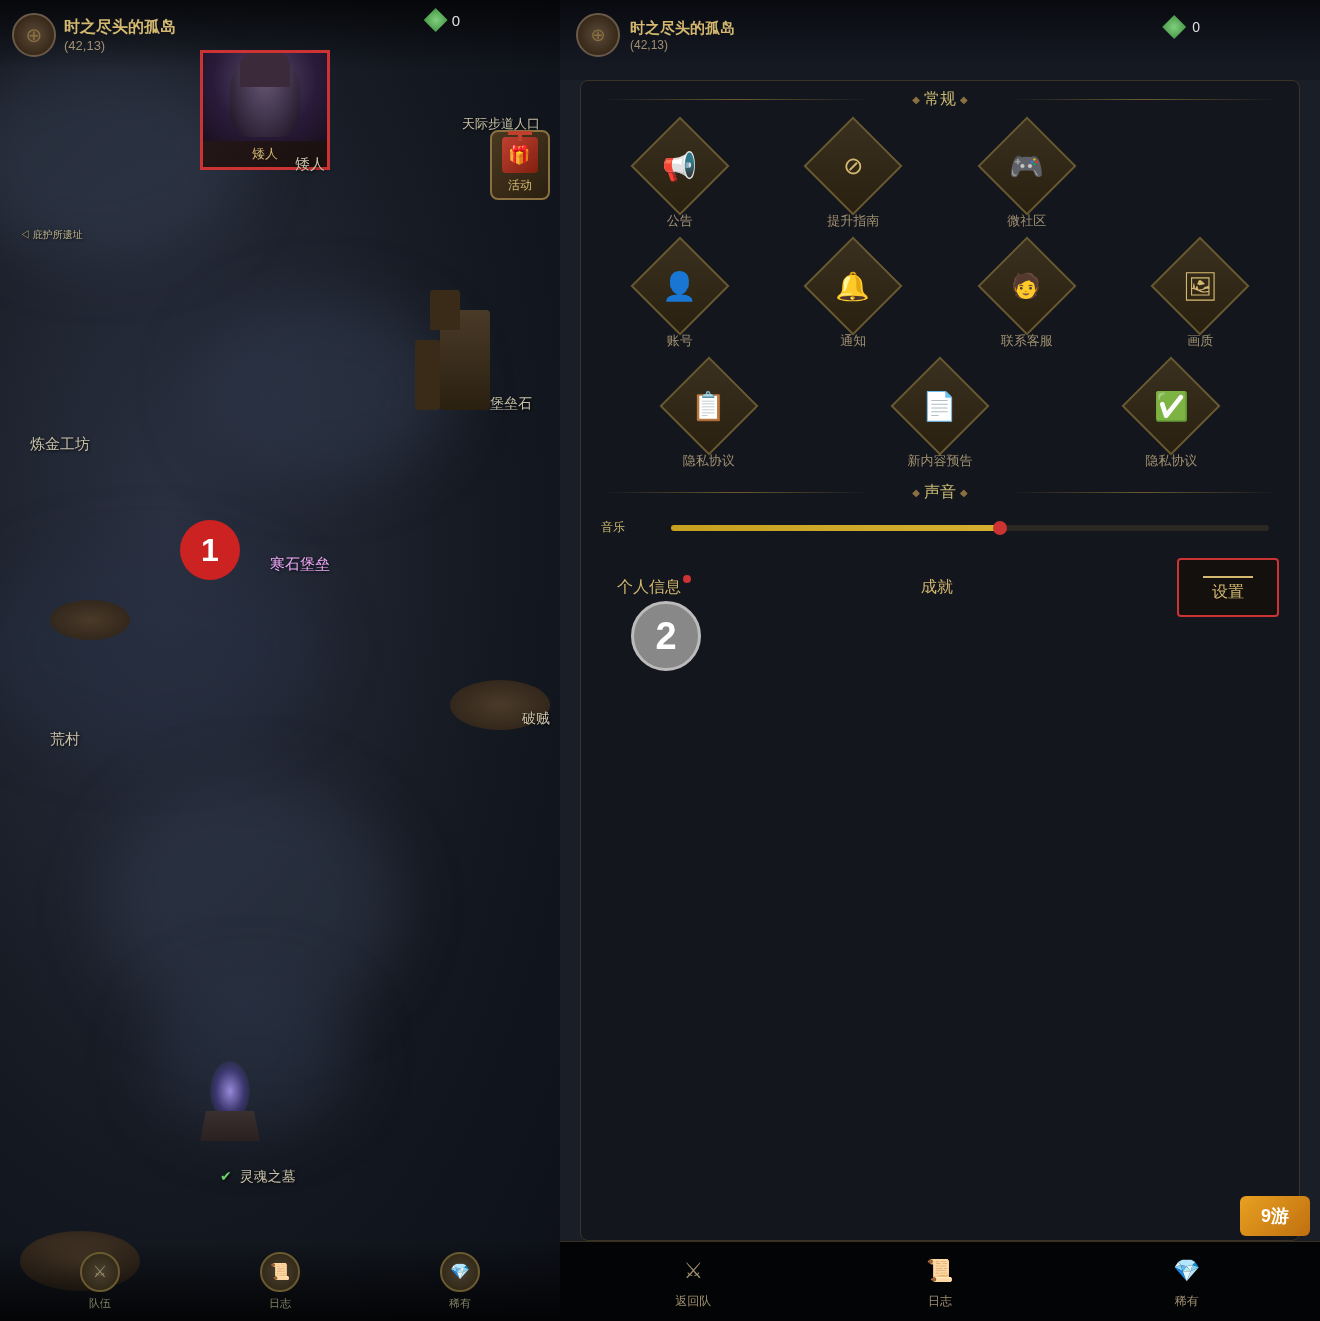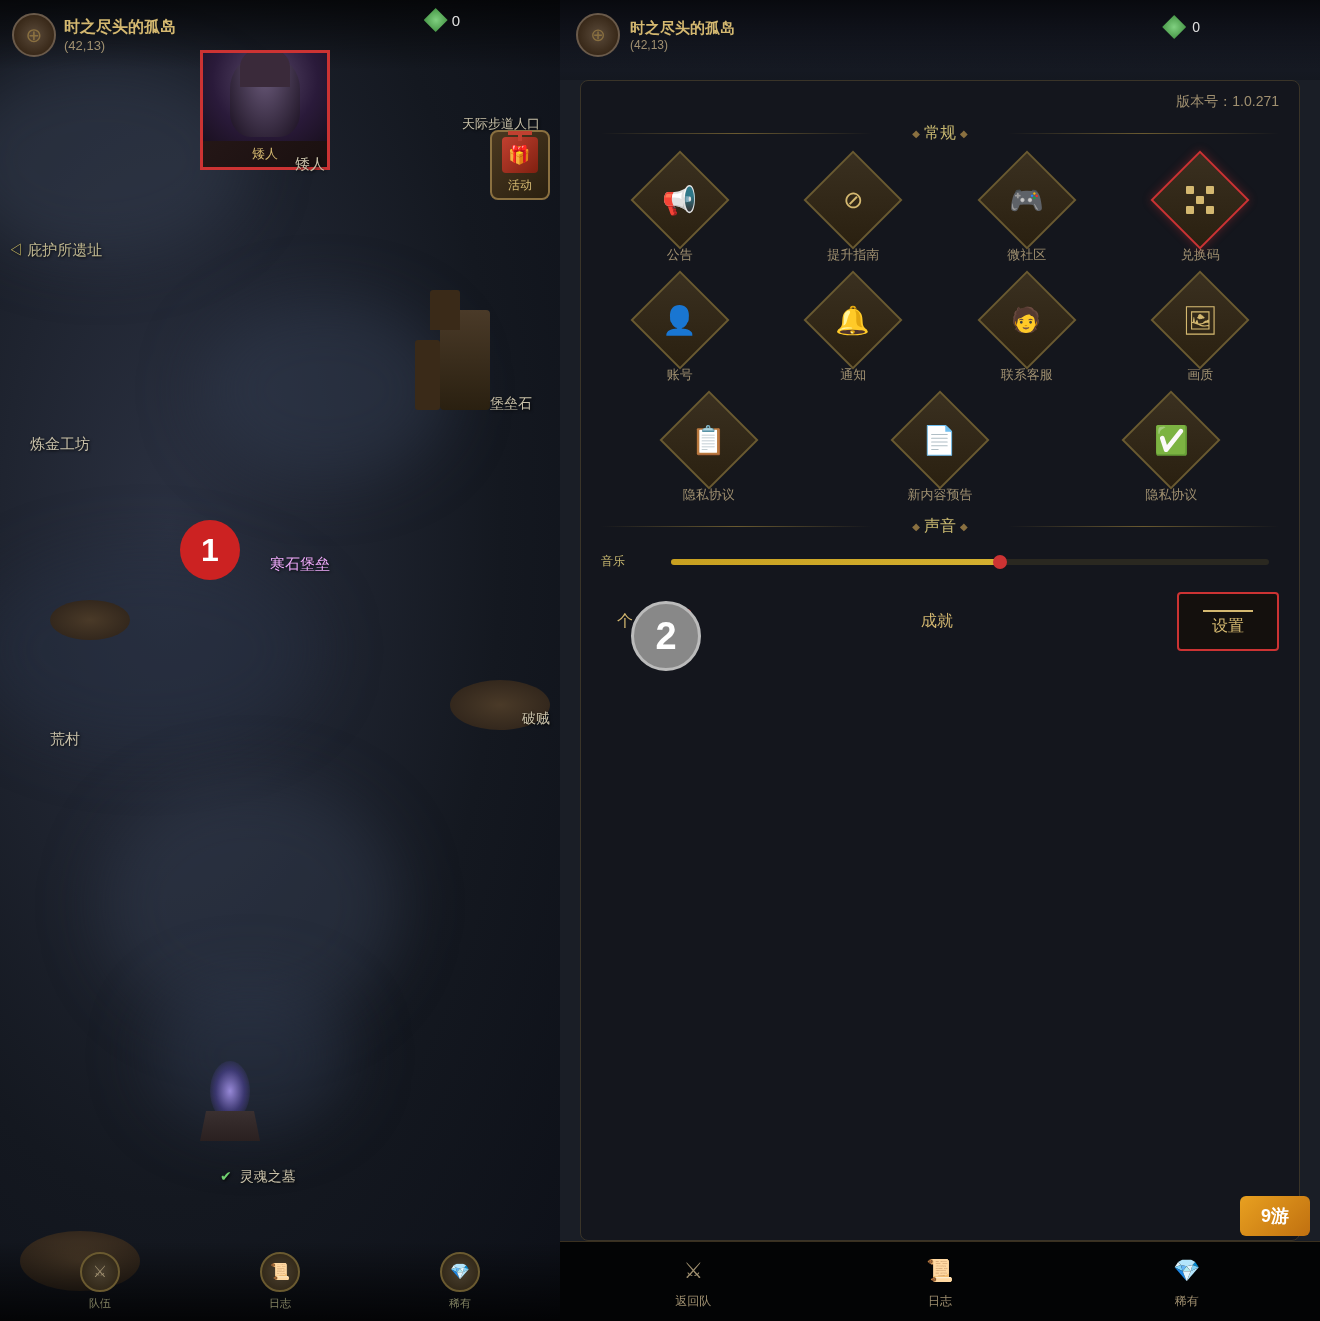--- a/index.html
+++ b/index.html
@@ -278,21 +278,21 @@
     
     .map-label {
       position: absolute;
       color: #c8c0a8;
       font-size: 14px;
       text-shadow: 1px 1px 3px rgba(0,0,0,0.9);
       white-space: nowrap;
     }
 
     
-    .shelter-label { top: 228px; left: 8px; color: #c0b890; font-size: 15px; margin-top: 13px; }
+    .shelter-label { top: 228px; left: 20px; color: #c0b890; font-size: 10px; }
     
     .dwarf-label { top: 155px; left: 295px; color: #c8c0a8; font-size: 15px; }
     
     .fortress-label { top: 395px; right: 28px; color: #c8c0a8; font-size: 14px; }
     
     .alchemy-label { top: 435px; left: 30px; color: #c8c0a8; font-size: 15px; }
     
     .coldstone-label { top: 555px; left: 270px; color: #f0abfc; font-size: 15px; text-align: right; }
     
     .village-label { top: 730px; left: 50px; color: #c8c0a8; font-size: 15px; }
@@ -845,21 +845,20 @@
       <div class="right-location-coords">(42,13)</div>
     </div>
     <div class="right-currency">
       <div class="gem-icon"></div>
       <span style="color:#e0e0e0;font-size:14px;">0</span>
     </div>
   </div>
 
   <div class="settings-panel">
 
-    <div class="version-label">版本号：1.0.271</div>
 
     <div class="section-divider">
       <div class="divider-line"></div>
       <div class="section-title">常规</div>
       <div class="divider-line"></div>
     </div>
 
     <div class="icon-grid">
 
       <div class="menu-icon-item">
@@ -879,39 +878,20 @@
       </div>
 
       <div class="menu-icon-item">
         <div class="diamond-icon-wrap">
           <div class="diamond-bg"></div>
           <span class="diamond-icon-inner">🎮</span>
         </div>
         <span class="menu-icon-label">微社区</span>
       </div>
 
-      <div class="menu-icon-item">
-        <div class="diamond-icon-wrap">
-          <div class="diamond-bg highlighted"></div>
-          <span class="diamond-icon-inner">
-            <div class="qr-icon">
-              <div class="qr-cell"></div>
-                <div class="qr-cell empty"></div>
-                <div class="qr-cell"></div>
-              <div class="qr-cell empty"></div>
-                <div class="qr-cell"></div>
-                <div class="qr-cell empty"></div>
-              <div class="qr-cell"></div>
-                <div class="qr-cell empty"></div>
-                <div class="qr-cell"></div>
-            </div>
-          </span>
-        </div>
-        <span class="menu-icon-label">兑换码</span>
-      </div>
     </div>
 
     <div class="icon-grid-row2">
 
       <div class="menu-icon-item">
         <div class="diamond-icon-wrap">
           <div class="diamond-bg"></div>
           <span class="diamond-icon-inner">👤</span>
         </div>
         <span class="menu-icon-label">账号</span>

